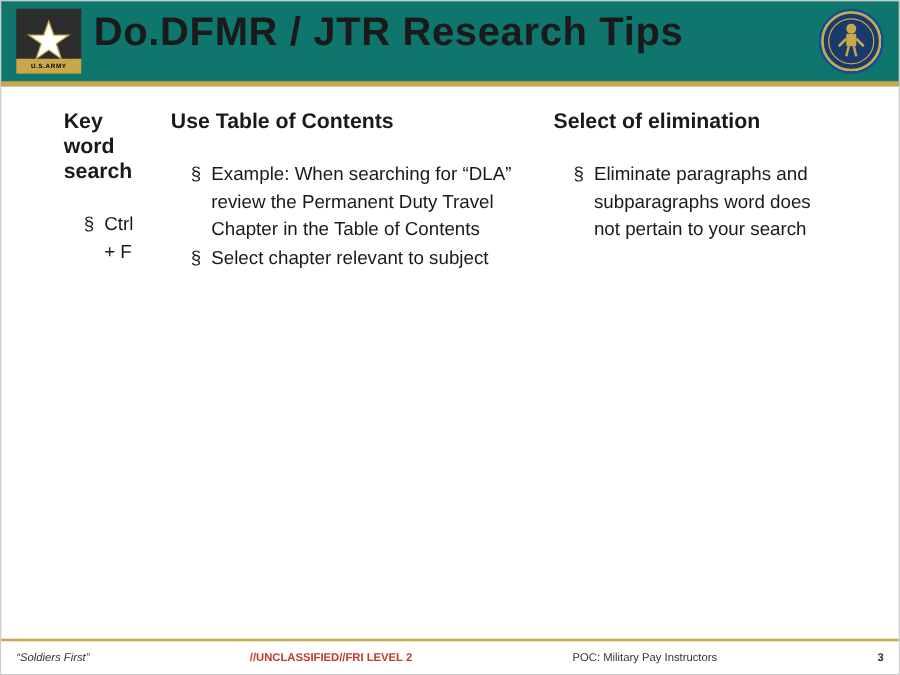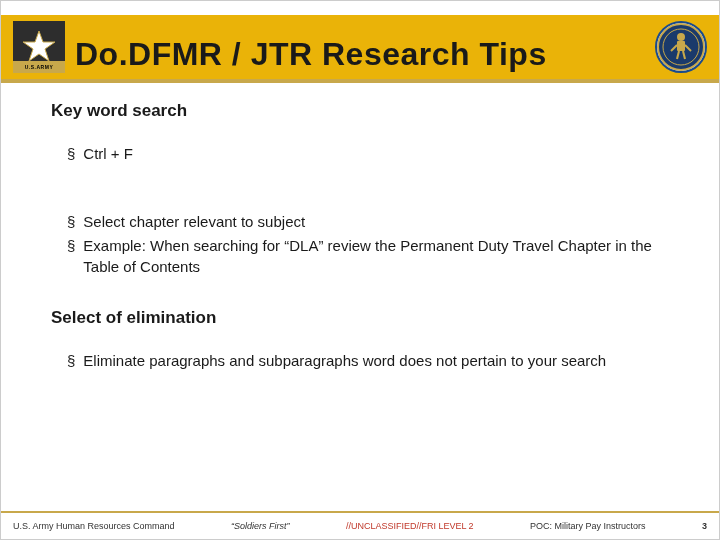--- a/index.html
+++ b/index.html
@@ -15,44 +15,42 @@
     .slide {
       width: 720px;
       height: 540px;
       display: flex;
       flex-direction: column;
       border: 1px solid #ccc;
     }
 
     
     .header {
-      background: #eab308;
+      background: #0f766e;
       border-bottom: 4px solid #c8a84b;
       display: flex;
-      align-items: flex-end;
+      align-items: flex-start;
       padding: 6px 12px;
       gap: 10px;
       min-height: 64px;
-      margin-top: 14px;
     }
 
     .header-title {
       flex: 1;
       font-size: 32px;
       font-weight: bold;
       color: #1a1a1a;
       letter-spacing: 0.5px;
     }
 
     
     .content {
       flex: 1;
       padding: 18px 50px 10px 50px;
       display: flex;
-      flex-direction: column;
       gap: 14px;
     }
 
     .section-heading {
       font-size: 17px;
       font-weight: bold;
       color: #1a1a1a;
       margin-bottom: 2px;
     }
 
@@ -106,21 +104,21 @@
 
     .footer-center-left {
       font-size: 9px;
       color: #333;
       font-style: italic;
     }
 
     .footer-center {
       font-size: 9px;
       color: #c0392b;
-      font-weight: normal;
+      font-weight: bold;
     }
 
     .footer-right {
       font-size: 9px;
       color: #333;
       text-align: center;
     }
 
     .footer-page {
       font-size: 9px;
@@ -209,42 +207,42 @@
     <div class="section">
       <div class="section-heading">Key word search</div>
       <ul class="bullet-list">
         <li>
           <span>Ctrl + F</span>
         </li>
       </ul>
     </div>
 
     <div class="section">
+      <div class="section-heading">Use Table of Contents</div>
       <ul class="bullet-list">
         <li>
+          <span>Example:  When searching for “DLA” review the Permanent Duty Travel Chapter in the Table of Contents</span>
+        </li>
+        <li>
           <span>Select chapter relevant to subject</span>
-        </li>
-        <li>
-          <span>Example:  When searching for “DLA” review the Permanent Duty Travel Chapter in the Table of Contents</span>
         </li>
       </ul>
     </div>
 
     <div class="section">
       <div class="section-heading">Select of elimination</div>
       <ul class="bullet-list">
         <li>
           <span>Eliminate paragraphs and subparagraphs word does not pertain to your search</span>
         </li>
       </ul>
     </div>
 
   </div>
 
   <div class="footer">
-    <span class="footer-left">U.S. Army Human Resources Command</span>
     <span class="footer-center-left">“Soldiers First”</span>
     <span class="footer-center">//UNCLASSIFIED//FRI LEVEL 2</span>
     <span class="footer-right">POC: Military Pay Instructors</span>
     <span class="footer-page">3</span>
   </div>
 
 </div>
 
 </body></html>

